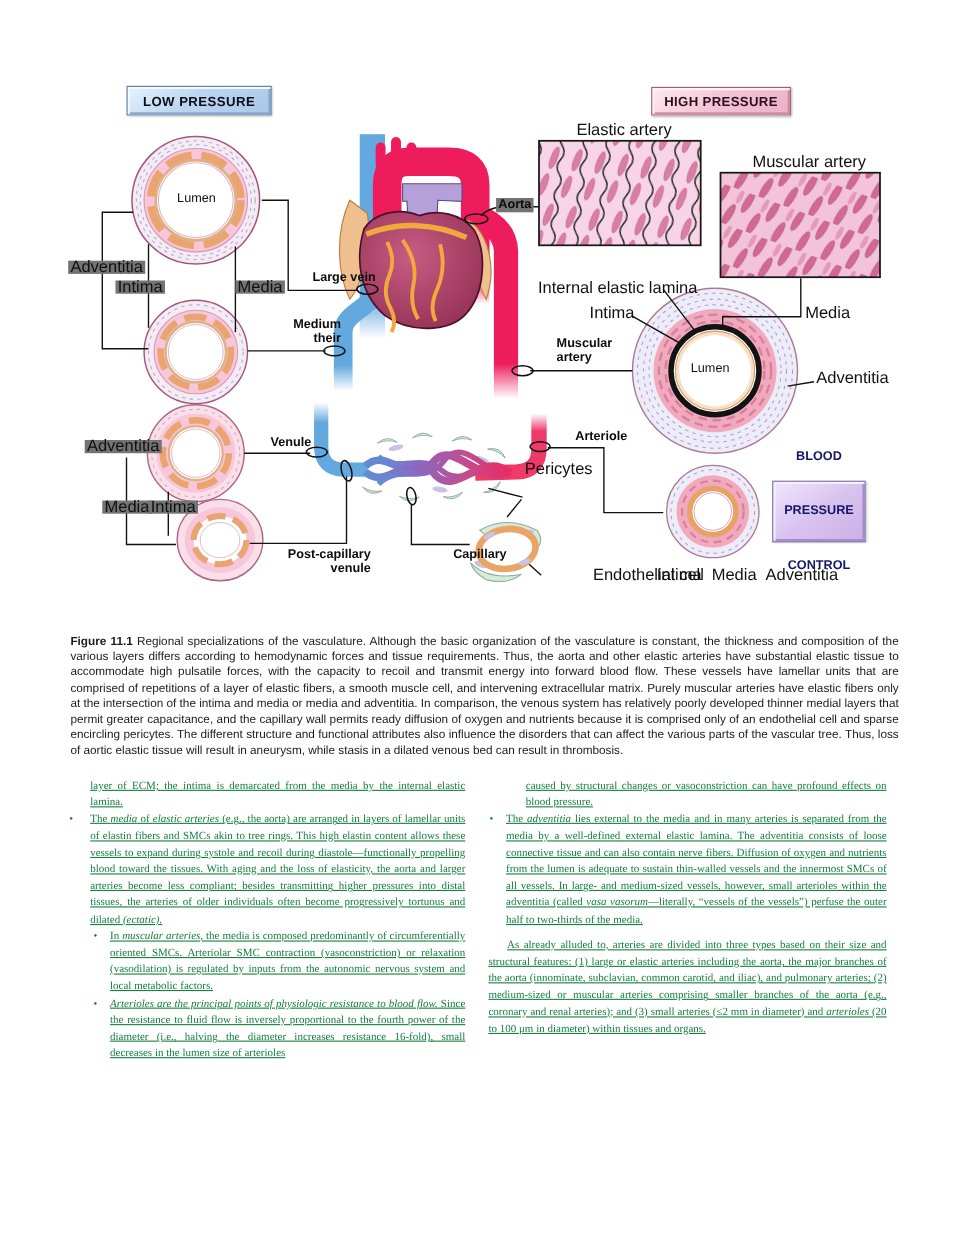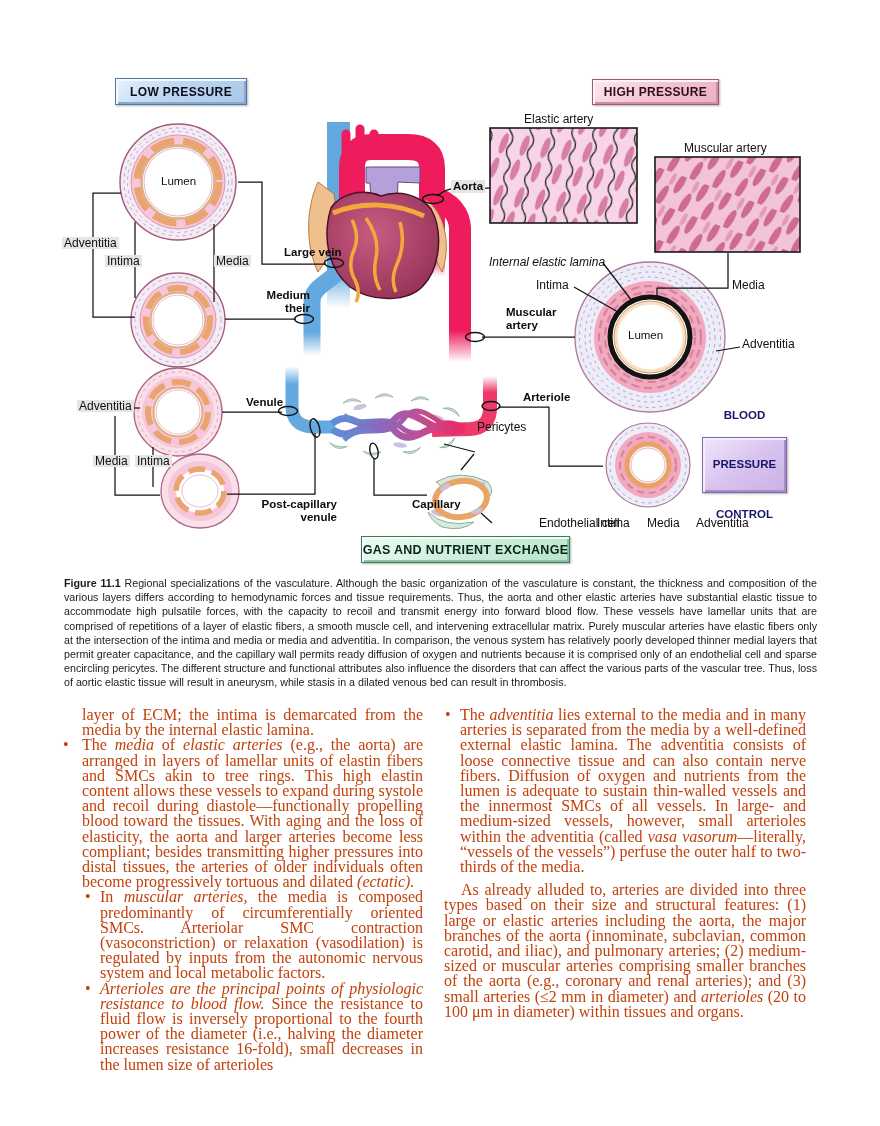--- a/index.html
+++ b/index.html
@@ -1,42 +1,42 @@
 <!DOCTYPE html>
 <html><head>
 <meta charset="utf-8">
 <style>
   html,body{margin:0;padding:0;background:#fff;}
   body{width:880px;height:1126px;position:relative;font-family:"Liberation Sans",sans-serif;overflow:hidden;}
   #diagram{position:absolute;left:0;top:0;width:804px;height:570px;}
   #art{position:absolute;left:0;top:0;}
-  .lb{position:absolute;font-size:12px;color:#101010;white-space:nowrap;line-height:12px;}
+  .lb{position:absolute;font-size:15px;color:#101010;white-space:nowrap;line-height:12px;}
   .lbb{position:absolute;font-size:11.5px;font-weight:bold;color:#0c0c0c;white-space:nowrap;line-height:13px;padding-left:20px;}
-  .wbg{background:#e5e5e5;padding:0 2px;}
+  .wbg{background:#737373;padding:0 2px;}
   .ralign{text-align:right;}
   .btn{position:absolute;display:flex;flex-direction:column;align-items:center;justify-content:center;text-align:center;font-weight:bold;border:1px solid;box-sizing:border-box;}
   #btn-low{left:115px;top:78px;width:132px;height:27px;font-size:12px;letter-spacing:.4px;color:#0d0d1a;
     background:linear-gradient(145deg,#e8f2fd 0%,#bcd6f1 45%,#a9c7e9 100%);border-color:#5c789c;
     box-shadow:inset 2px 2px 0 #f2f8ff,inset -2px -2px 0 #87a9d0,1px 1px 2px rgba(0,0,0,.3);}
   #btn-high{left:592px;top:79px;width:127px;height:26px;font-size:12px;letter-spacing:.3px;color:#2e0f1b;
     background:linear-gradient(145deg,#fdeaf0 0%,#f3c3d4 50%,#edb0c6 100%);border-color:#9c5c74;
     box-shadow:inset 2px 2px 0 #fff2f7,inset -2px -2px 0 #d18ca7,1px 1px 2px rgba(0,0,0,.3);}
   #btn-bpc{left:702px;top:437px;width:85px;height:56px;font-size:11.5px;line-height:13.5px;color:#161668;
     background:linear-gradient(145deg,#f1e7fc 0%,#d9c3ef 50%,#cbb0e6 100%);border-color:#7c68a8;
     box-shadow:inset 2px 2px 0 #f7effe,inset -2px -2px 0 #a98cc9,1px 1px 2px rgba(0,0,0,.3);gap:36px;}
   #btn-gas{left:361px;top:536px;width:209px;height:27px;font-size:12.5px;letter-spacing:.3px;color:#0b2316;
     background:linear-gradient(145deg,#ebfcf2 0%,#cdeedd 50%,#b8e5cc 100%);border-color:#3c7a5a;
     box-shadow:inset 2px 2px 0 #f4fef8,inset -2px -2px 0 #8fc2a5,1px 1px 2px rgba(0,0,0,.3);}
   #caption{position:absolute;left:64px;top:576px;width:753px;font-size:10.7px;line-height:14.2px;
     text-align:justify;color:#1b1b1b;}
   .bd{font-weight:bold;}
   .it{font-style:italic;}
   #col-left{position:absolute;left:60px;top:707px;width:363px;}
   #col-right{position:absolute;left:444px;top:707px;width:362px;}
-  .para{font-family:"Liberation Serif",serif;font-size:16px;line-height:15.2px;text-align:justify;color:#c2410c;position:relative;}
+  .para{font-family:"Liberation Serif",serif;font-size:10px;line-height:15.2px;text-align:justify;color:#15803d;position:relative;text-decoration:underline;}
   .ind1{padding-left:22px;}
   .ind2{padding-left:40px;}
   .rind1{padding-left:16px;}
   .rind2{padding-left:34px;}
   .mk{position:absolute;top:0;}
   .ind1>.mk{left:3px;}
   .ind2>.mk{left:25px;}
   .rind1>.mk{left:1px;}
   #p-final{margin-top:8px;text-indent:17px;}
 </style>
@@ -260,41 +260,38 @@
       <span>LOW PRESSURE</span>
     </div>
   <div class="btn" id="btn-high">
       <span>HIGH PRESSURE</span>
     </div>
   <div class="btn" id="btn-bpc">
     <span>BLOOD</span>
     <span>PRESSURE</span>
     <span>CONTROL</span>
   </div>
-  <div class="btn" id="btn-gas">
-      <span>GAS AND NUTRIENT EXCHANGE</span>
-    </div>
 
   <span class="lb" style="left:524px;top:113px;">Elastic artery</span>
   <span class="lb" style="left:684px;top:142px;">Muscular artery</span>
   <span class="lbb wbg" style="left:451px;top:180px;">Aorta</span>
   <span class="lb" style="left:161px;top:175px;font-size:11.5px;">Lumen</span>
   <span class="lb wbg" style="left:62px;top:237px;">Adventitia</span>
   <span class="lb wbg" style="left:105px;top:255px;">Intima</span>
   <span class="lb wbg" style="left:214px;top:255px;">Media</span>
   <span class="lbb" style="left:264px;top:246px;">Large vein</span>
   <div class="lbb ralign" style="left:238px;top:289px;width:52px;">
     <div>Medium</div>
     <div>their</div>
   </div>
   <div class="lbb" style="left:486px;top:306px;">
     <div>Muscular</div>
     <div>artery</div>
   </div>
-  <span class="lb" style="left:489px;top:256px;font-style:italic;">Internal elastic lamina</span>
+  <span class="lb" style="left:489px;top:256px;">Internal elastic lamina</span>
   <span class="lb" style="left:536px;top:279px;">Intima</span>
   <span class="lb" style="left:732px;top:279px;">Media</span>
   <span class="lb" style="left:628px;top:329px;font-size:11.5px;">Lumen</span>
   <span class="lb" style="left:742px;top:338px;">Adventitia</span>
   <span class="lbb" style="left:226px;top:396px;">Venule</span>
   <span class="lb wbg" style="left:77px;top:400px;">Adventitia</span>
   <span class="lb wbg" style="left:93px;top:455px;">Media</span>
   <span class="lb wbg" style="left:135px;top:455px;">Intima</span>
   <div class="lbb ralign" style="left:228px;top:498px;width:89px;">
     <div>Post-capillary</div>
@@ -318,17 +315,18 @@
   </div>
   <div class="para ind2">
     <span class="mk">•</span><span><span>In </span><span class="it">muscular arteries,</span><span> the media is composed predominantly of circumferentially oriented SMCs. Arteriolar SMC contraction (vasoconstriction) or relaxation (vasodilation) is regulated by inputs from the autonomic nervous system and local metabolic factors.</span></span>
   </div>
   <div class="para ind2">
     <span class="mk">•</span><span><span class="it">Arterioles are the principal points of physiologic resistance to blood flow.</span><span> Since the resistance to fluid flow is inversely proportional to the fourth power of the diameter (i.e., halving the diameter increases resistance 16-fold), small decreases in the lumen size of arterioles</span></span>
   </div>
 </div>
 
 <div id="col-right">
+  <div class="para rind2"><span>caused by structural changes or vasoconstriction can have profound effects on blood pressure.</span></div>
   <div class="para rind1">
     <span class="mk">•</span><span><span>The </span><span class="it">adventitia</span><span> lies external to the media and in many arteries is separated from the media by a well-defined external elastic lamina. The adventitia consists of loose connective tissue and can also contain nerve fibers. Diffusion of oxygen and nutrients from the lumen is adequate to sustain thin-walled vessels and the innermost SMCs of all vessels. In large- and medium-sized vessels, however, small arterioles within the adventitia (called </span><span class="it">vasa vasorum</span><span>—literally, “vessels of the vessels”) perfuse the outer half to two-thirds of the media.</span></span>
   </div>
   <div class="para" id="p-final"><span>As already alluded to, arteries are divided into three types based on their size and structural features: (1) large or elastic arteries including the aorta, the major branches of the aorta (innominate, subclavian, common carotid, and iliac), and pulmonary arteries; (2) medium-sized or muscular arteries comprising smaller branches of the aorta (e.g., coronary and renal arteries); and (3) small arteries (≤2 mm in diameter) and </span><span class="it">arterioles</span><span> (20 to 100 μm in diameter) within tissues and organs.</span></div>
 </div>
 
 </body></html>

